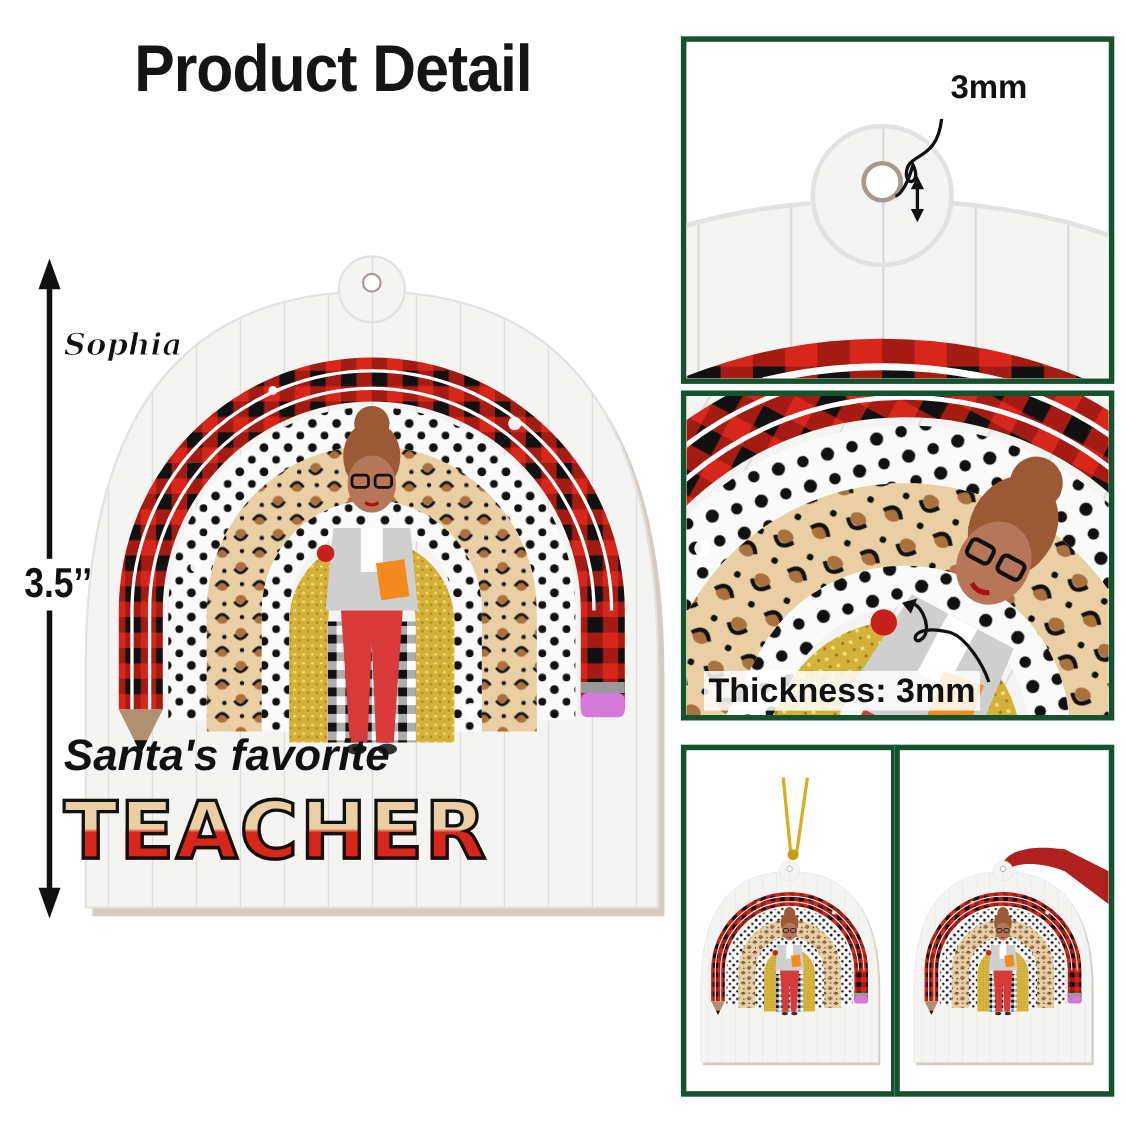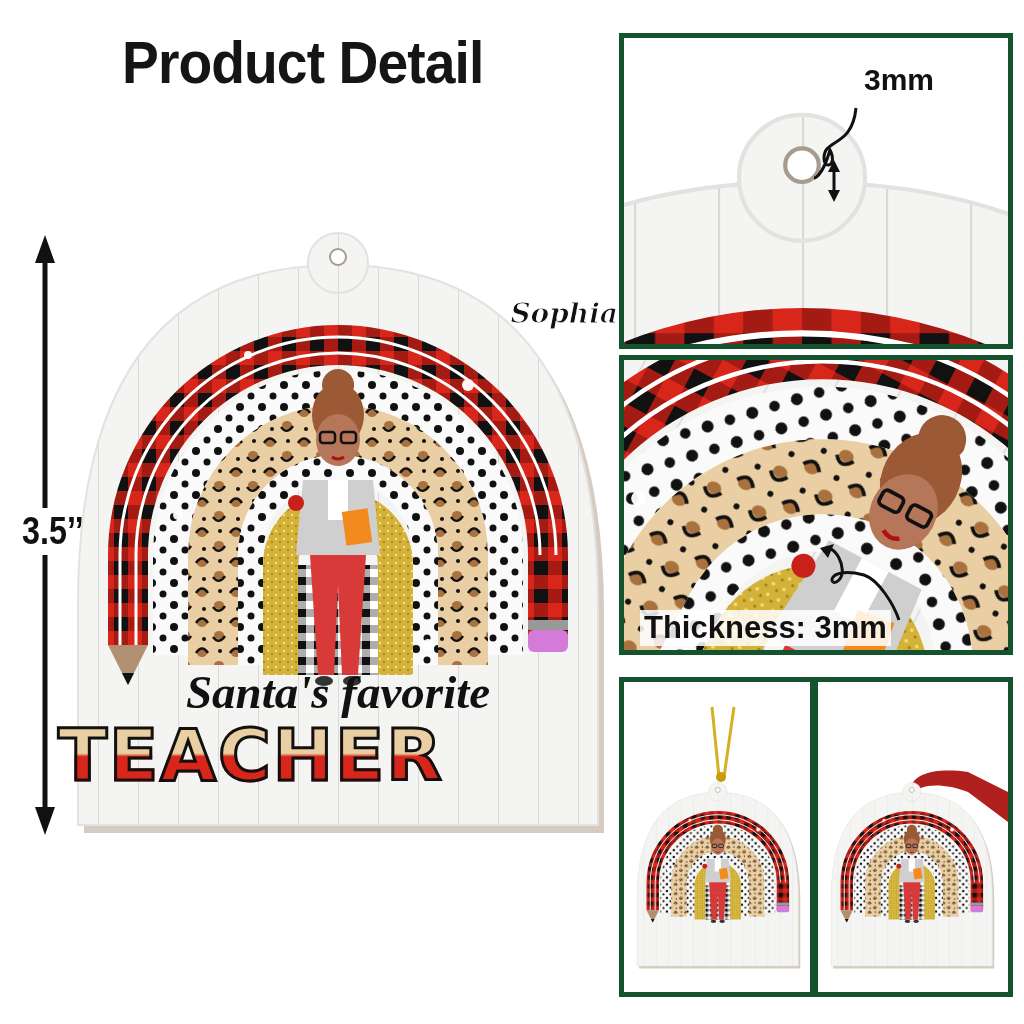--- a/index.html
+++ b/index.html
@@ -125,22 +125,22 @@
           <circle cx="190" cy="130" r="4"></circle>
       </g>
     </symbol>
   </defs>
 </svg>
 
 <div style="position:absolute;left:58px;top:225px;width:560px;height:620px;">
   <svg width="560" height="620" viewBox="0 0 560 620">
       <use href="#ornament"></use>
     </svg>
-  <div style="position:absolute;left:0;width:560px;top:72px;text-align:right;font-family:'DejaVu Serif',serif;font-style:italic;font-weight:bold;font-size:28px;color:#111;-webkit-text-stroke:1px #fff;">Sophia</div>
-  <div style="position:absolute;left:0;width:560px;top:440px;text-align:center;font-family:Liberation Serif, serif;font-style:italic;font-weight:bold;font-size:47px;color:#111;">Santa's favorite</div>
+  <div style="position:absolute;left:0;width:560px;top:72px;text-align:left;font-family:'DejaVu Serif',serif;font-style:italic;font-weight:bold;font-size:28px;color:#111;-webkit-text-stroke:1px #fff;">Sophia</div>
+  <div style="position:absolute;left:0;width:560px;top:440px;text-align:left;font-family:Liberation Sans, sans-serif;font-style:italic;font-weight:bold;font-size:40px;color:#111;">Santa's favorite</div>
   <div style="position:absolute;left:0;width:560px;top:488px;text-align:left;font-family:'DejaVu Sans',sans-serif;font-weight:bold;font-size:72px;letter-spacing:2px;color:#d8261a;-webkit-text-stroke:3px #111;background:linear-gradient(#e9cfa3 48%, #d8261a 52%);-webkit-background-clip:text;background-clip:text;-webkit-text-fill-color:transparent;">TEACHER</div>
 </div>
 
 <div class="panel p1">
   <svg width="384" height="306" viewBox="0 0 384 306" style="position:absolute;left:0;top:0;">
     <g transform="translate(-410,60) scale(2.1)">
       <use href="#ornament" width="560" height="620"></use>
     </g>
     <path d="M232,70 C228,110 200,100 200,120 C200,132 214,128 206,112 C198,140 190,140 190,140" stroke="#111" stroke-width="3" fill="none"></path>
     <line x1="210" y1="128" x2="210" y2="158" stroke="#111" stroke-width="3"></line>

